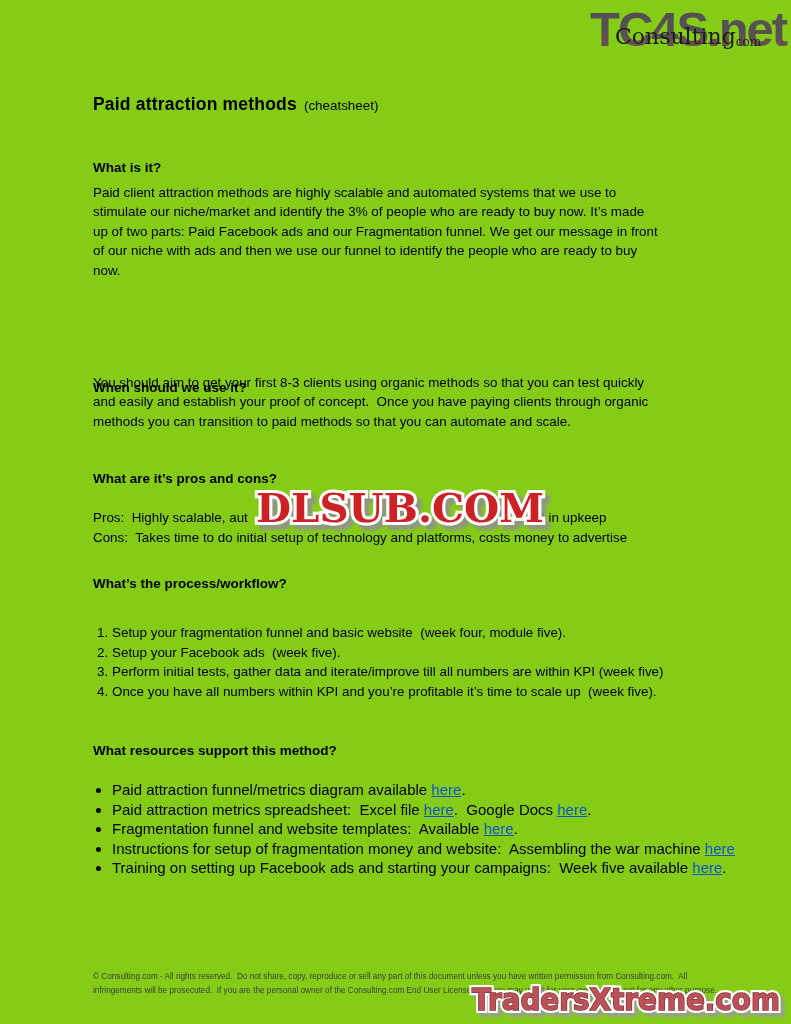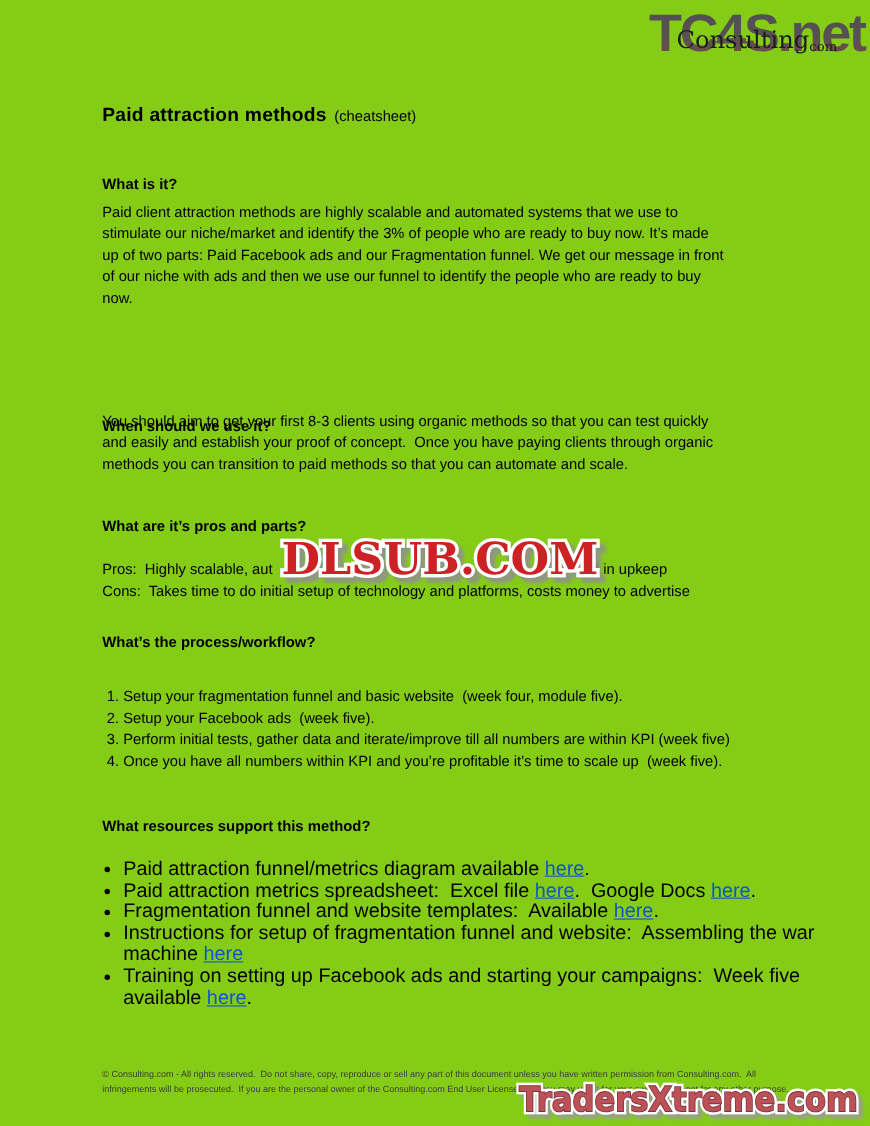--- a/index.html
+++ b/index.html
@@ -11,21 +11,21 @@
   .title { font-size:17.5px; font-weight:bold; letter-spacing:.2px; }
   .title-suffix { font-size:13.4px; font-weight:normal; margin-left:7px; }
   .h { font-size:13.5px; font-weight:bold; }
   .body-text { font-size:13.4px; line-height:19.4px; white-space:pre-wrap; width:680px; }
   .one-line { font-size:13.4px; line-height:19.8px; white-space:pre-wrap; width:680px; }
   .gap-spacer { display:inline-block; width:282px; height:1px; }
   ol.steps { margin:0; padding-left:19px; width:680px; }
   ol.steps li { font-size:13.4px; line-height:19.6px; }
   ol.steps li span { white-space:pre-wrap; }
   ul.res { margin:0; padding-left:19px; width:680px; list-style:disc; }
-  ul.res li { font-size:18px; line-height:19.6px; }
+  ul.res li { font-size:15px; line-height:19.6px; }
   ul.res li span { white-space:pre-wrap; }
   a.doclink { color:#1155cc; text-decoration:underline; cursor:pointer; }
   .footer { font-size:8.2px; line-height:13.6px; color:#3d3d3d; white-space:pre-wrap; width:690px; }
   .wm { position:absolute; pointer-events:none; }
 </style>
 </head>
 <body>
 
 <div class="page">
 
@@ -50,38 +50,38 @@
 stimulate our niche/market and identify the 3% of people who are ready to buy now. It’s made
 up of two parts: Paid Facebook ads and our Fragmentation funnel. We get our message in front
 of our niche with ads and then we use our funnel to identify the people who are ready to buy
 now.</div>
 
   <div class="abs h" style="top:336px;margin-top:44px;">When should we use it?</div>
   <div class="abs body-text" style="top:373px;">You should aim to get your first 8-3 clients using organic methods so that you can test quickly
 and easily and establish your proof of concept.  Once you have paying clients through organic
 methods you can transition to paid methods so that you can automate and scale.</div>
 
-  <div class="abs h" style="top:471px;">What are it’s pros and parts?</div>
+  <div class="abs h" style="top:471px;">What are it’s pros and cons?</div>
   <div class="abs one-line" style="top:528px;">Cons:  Takes time to do initial setup of technology and platforms, costs money to advertise</div>
   <div class="abs one-line" style="top:508px;"><span>Pros:  Highly scalable, aut</span><span class="gap-spacer"></span><span>ed in upkeep</span></div>
 
   <div class="abs h" style="top:576px;">What’s the process/workflow?</div>
   <ol class="abs steps" style="top:623px;">
     <li><span>Setup your fragmentation funnel and basic website  (week four, module five).</span></li>
     <li><span>Setup your Facebook ads  (week five).</span></li>
     <li><span>Perform initial tests, gather data and iterate/improve till all numbers are within KPI (week five)</span></li>
     <li><span>Once you have all numbers within KPI and you’re profitable it’s time to scale up  (week five).</span></li>
   </ol>
 
   <div class="abs h" style="top:743px;">What resources support this method?</div>
   <ul class="abs res" style="top:780px;">
     <li><span>Paid attraction funnel/metrics diagram available </span><a class="doclink">here</a><span>.</span></li>
     <li><span>Paid attraction metrics spreadsheet:  Excel file </span><a class="doclink">here</a><span>.  Google Docs </span><a class="doclink">here</a><span>.</span></li>
     <li><span>Fragmentation funnel and website templates:  Available </span><a class="doclink">here</a><span>.</span></li>
-    <li><span>Instructions for setup of fragmentation funnel and website:  Assembling the war machine </span><a class="doclink">here</a></li>
+    <li><span>Instructions for setup of fragmentation money and website:  Assembling the war machine </span><a class="doclink">here</a></li>
     <li><span>Training on setting up Facebook ads and starting your campaigns:  Week five available </span><a class="doclink">here</a><span>.</span></li>
   </ul>
 
   <div class="abs footer" style="top:970px;">© Consulting.com - All rights reserved.  Do not share, copy, reproduce or sell any part of this document unless you have written permission from Consulting.com.  All
 infringements will be prosecuted.  If you are the personal owner of the Consulting.com End User License then you may use it for your own use but not for any other purpose.</div>
 
   <svg class="wm" style="left:248px; top:481px;" width="308" height="56">
     <defs>
       <filter id="dsMid" x="-30%" y="-30%" width="160%" height="170%">
         <feDropShadow dx="5" dy="5" stdDeviation="1.6" flood-color="#8f8f8f" flood-opacity="0.85"></feDropShadow>

